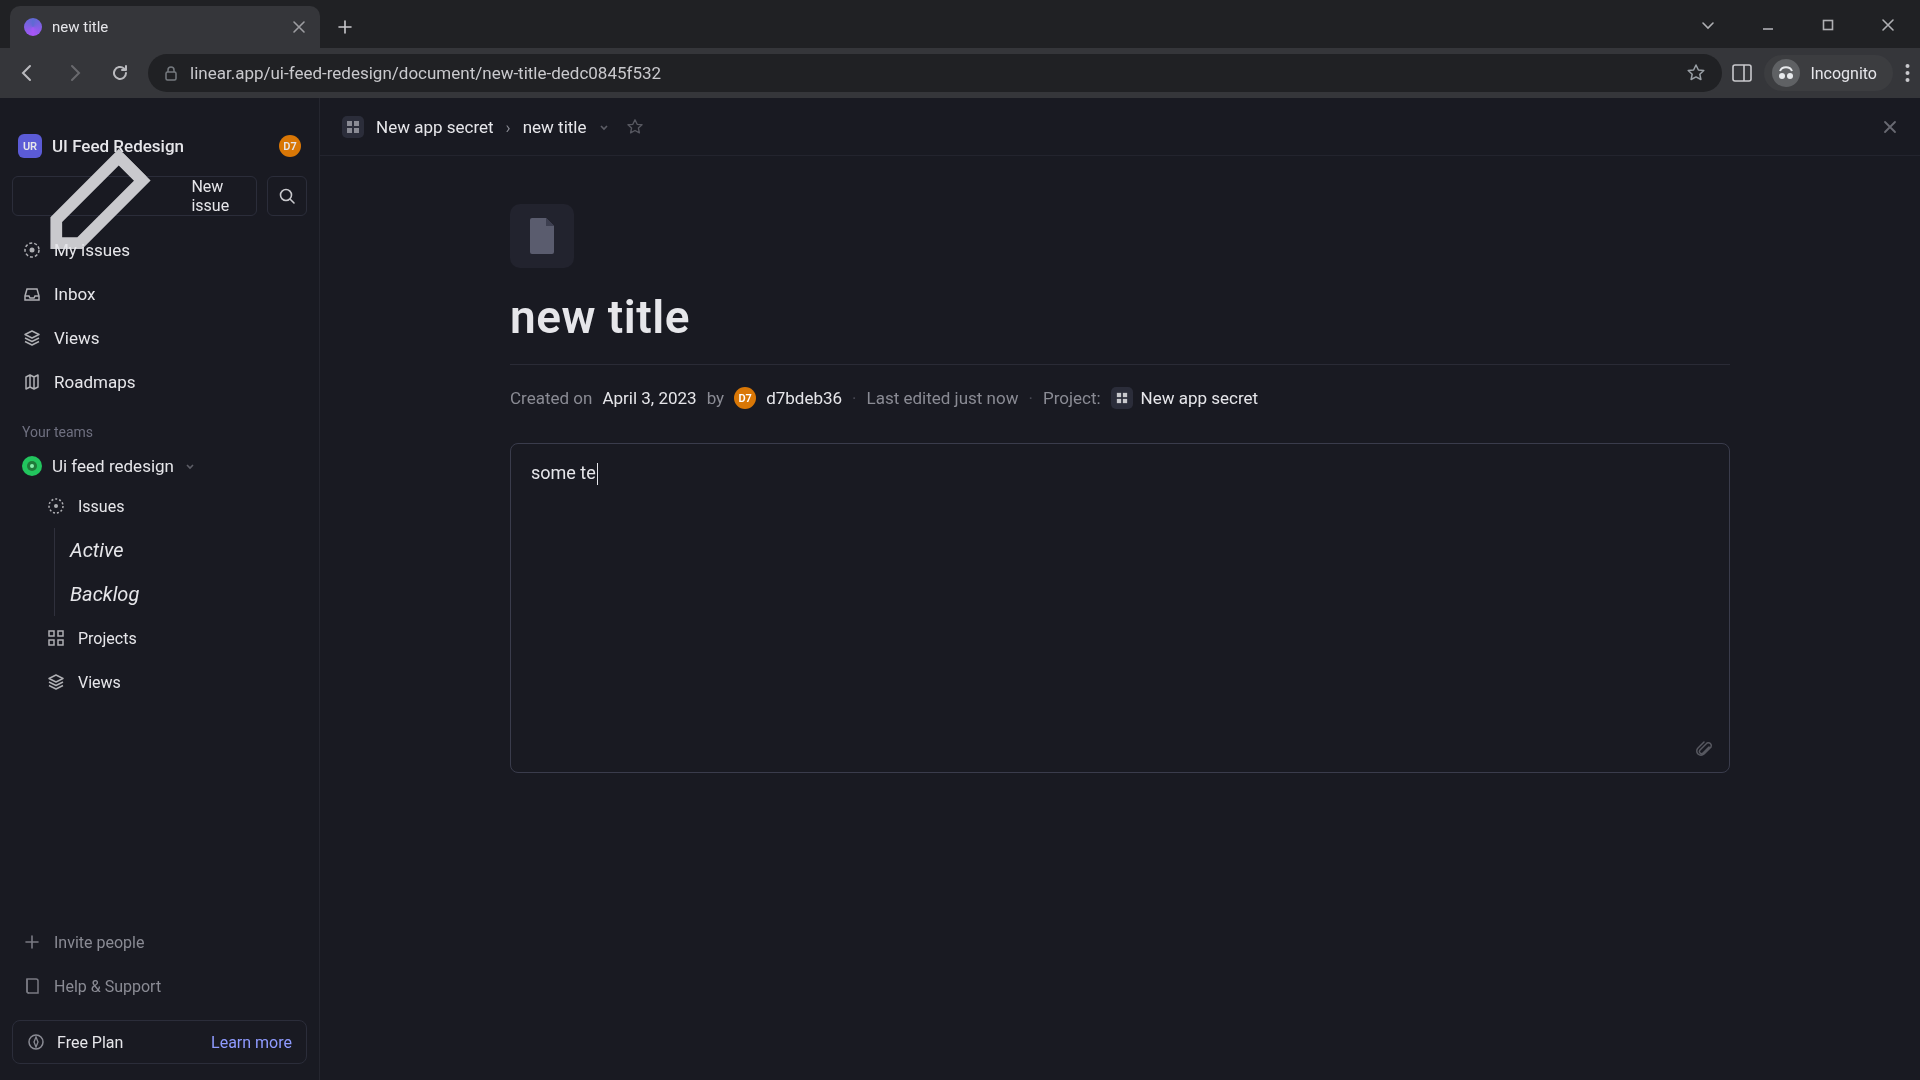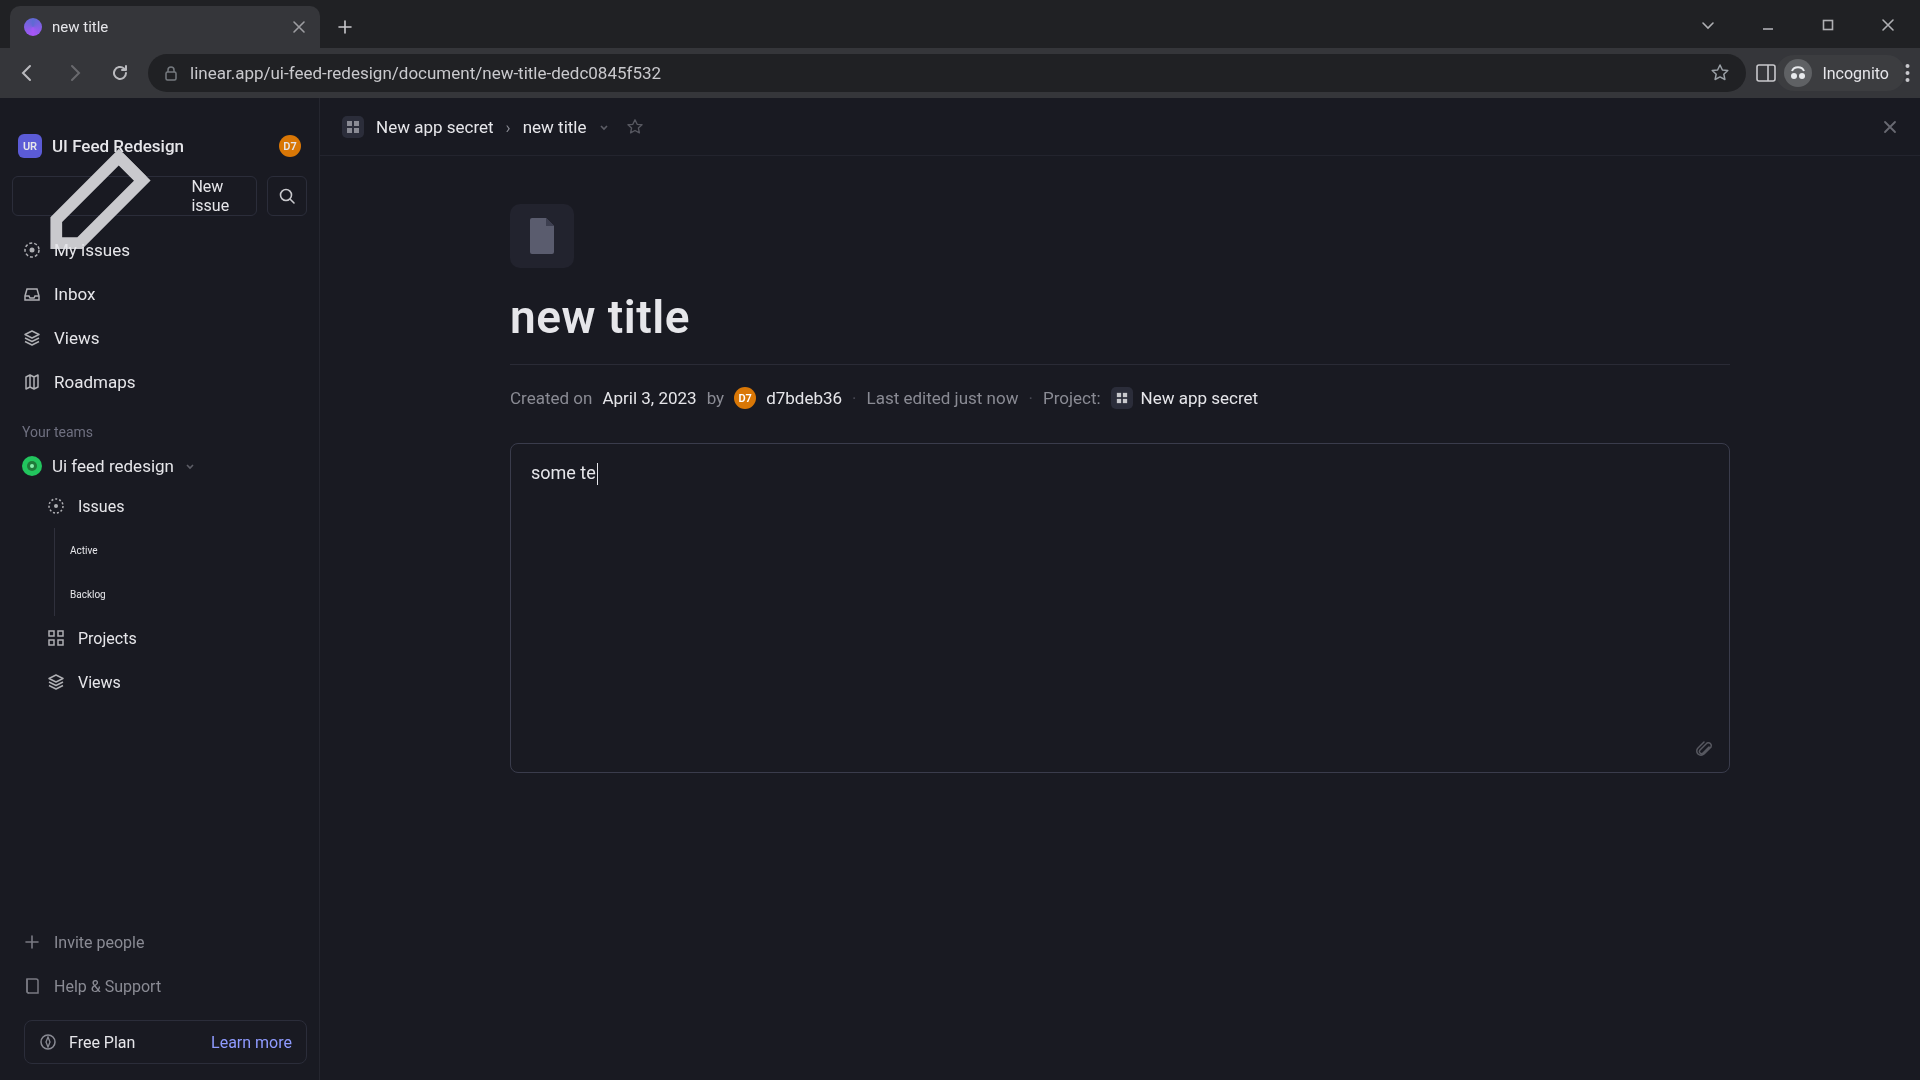--- a/index.html
+++ b/index.html
@@ -26,48 +26,48 @@
 .tab .favicon{width:18px;height:18px;border-radius:50%;background:conic-gradient(#5e6ad2,#a855f7,#5e6ad2);}
 .tab .close{margin-left:auto;opacity:.7;}
 .newtab{width:34px;height:34px;display:flex;align-items:center;justify-content:center;margin-left:8px;margin-bottom:4px;}
 .winctrls{margin-left:auto;display:flex;gap:4px;padding:0 4px 6px 0;}
 .winctrls div{width:56px;height:34px;display:flex;align-items:center;justify-content:center;opacity:.85;}
 
 .urlbar-row{height:50px;background:var(--bg-tab);display:flex;align-items:center;padding:0 10px;gap:10px;}
 .navicon{width:36px;height:36px;display:flex;align-items:center;justify-content:center;opacity:.9;border-radius:50%;}
 .urlbar{flex:1;height:38px;background:#202124;border-radius:19px;display:flex;align-items:center;padding:0 16px;gap:12px;font-size:17px;color:#c9c9cd;}
 .urlbar .lock{opacity:.7;}
-.rightcluster{display:flex;align-items:center;gap:0;}
+.rightcluster{display:flex;align-items:center;gap:12px;}
 .incog-pill{background:#3c3d40;border-radius:20px;height:36px;display:flex;align-items:center;gap:10px;padding:0 16px 0 8px;font-size:16px;}
 .incog-icon{width:28px;height:28px;border-radius:50%;background:#5f6164;display:flex;align-items:center;justify-content:center;}
 
 
 .app{height:calc(1080px - 48px - 50px);background:var(--bg-app);display:flex;}
 .sidebar{width:320px;border-right:1px solid #25262f;display:flex;flex-direction:column;padding:28px 12px 16px 12px;gap:4px;}
 .ws-row{display:flex;align-items:center;gap:10px;padding:8px 6px 14px 6px;}
 .ws-badge{width:24px;height:24px;border-radius:6px;background:#5b5bd6;font-size:11px;font-weight:600;display:flex;align-items:center;justify-content:center;}
 .ws-name{font-size:17px;font-weight:500;}
 .ws-user{margin-left:auto;width:22px;height:22px;border-radius:50%;background:var(--orange);font-size:11px;display:flex;align-items:center;justify-content:center;font-weight:600;}
 
 .newissue-row{display:flex;gap:10px;margin-bottom:10px;}
 .newissue-btn{flex:1;height:40px;border:1px solid var(--border);border-radius:6px;display:flex;align-items:center;gap:10px;padding:0 12px;font-size:16px;}
 .search-btn{width:40px;height:40px;border:1px solid var(--border);border-radius:6px;display:flex;align-items:center;justify-content:center;}
 
 .nav-item{height:40px;display:flex;align-items:center;gap:12px;padding:0 10px;border-radius:6px;font-size:17px;}
 .nav-item svg,.nav-item .ico{width:20px;height:20px;flex-shrink:0;opacity:.85;}
 .nav-item.sub{padding-left:34px;font-size:16px;}
-.nav-item.subsub{padding-left:58px;font-size:10px;position:relative;}
+.nav-item.subsub{padding-left:58px;font-size:20px;position:relative;font-style:italic;}
 .nav-item.subsub:before{content:"";position:absolute;left:42px;top:-2px;bottom:-2px;width:1px;background:#2f303c;}
 .section-label{font-size:14px;color:var(--text-dimmer);padding:18px 10px 6px;}
 .team-row{display:flex;align-items:center;gap:10px;padding:6px 10px;font-size:17px;}
 .team-dot{width:20px;height:20px;border-radius:50%;background:#22c55e;display:flex;align-items:center;justify-content:center;}
 .chev{opacity:.6;}
 
 .sidebar-footer{margin-top:auto;display:flex;flex-direction:column;gap:4px;}
-.plan-box{margin-top:10px;border:1px solid var(--border);border-radius:8px;height:44px;display:flex;align-items:center;padding:0 14px;gap:12px;font-size:16px;margin-left:12px;}
+.plan-box{margin-top:10px;border:1px solid var(--border);border-radius:8px;height:44px;display:flex;align-items:center;padding:0 14px;gap:12px;font-size:16px;}
 .plan-box .learn{margin-left:auto;color:#8f9bff;}
 
 .main{flex:1;display:flex;flex-direction:column;}
 .crumb-row{height:58px;display:flex;align-items:center;padding:0 22px;gap:12px;border-bottom:1px solid #23242e;font-size:17px;}
 .proj-icon{width:22px;height:22px;border-radius:5px;background:#2b2d3a;display:flex;align-items:center;justify-content:center;}
 .crumb-sep{color:var(--text-dim);}
 .star{opacity:.55;margin-left:4px;}
 .close-x{margin-left:auto;opacity:.7;}
 
 .doc-wrap{flex:1;overflow:auto;padding:48px 0;}

